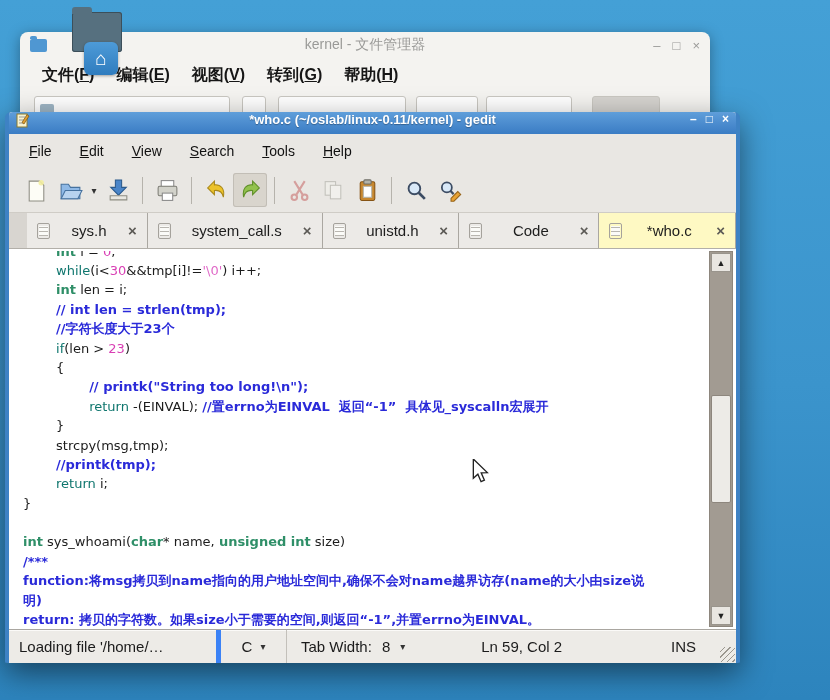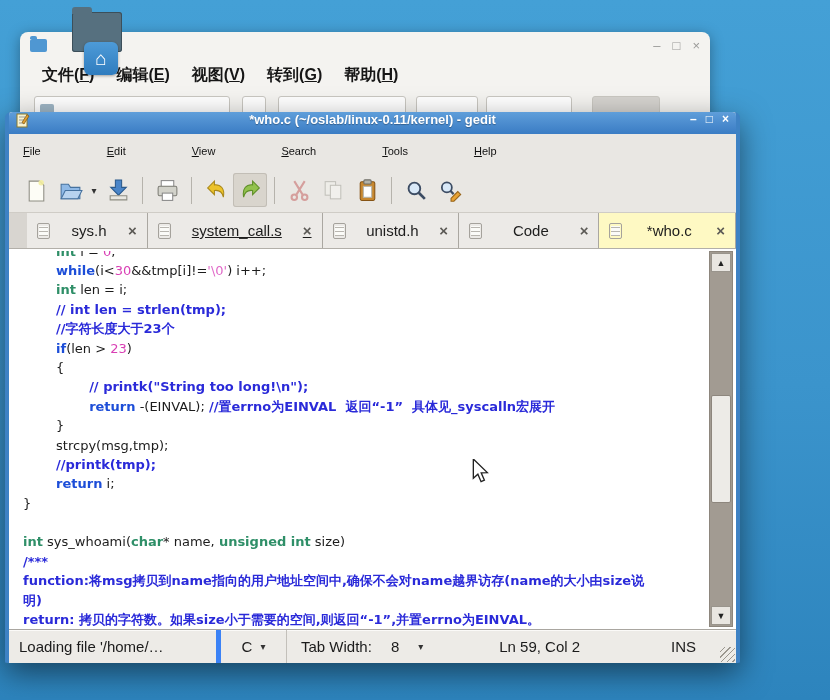--- a/index.html
+++ b/index.html
@@ -44,95 +44,96 @@
       background:#e9e7e3; border:4px solid #3e82c4; border-top:none; border-radius:6px 6px 2px 2px;
       box-shadow:0 10px 30px rgba(0,0,0,.5); }
   .g-titlebar { height:22px; background:linear-gradient(180deg,#5f9eda,#3a7cc4);
       border-radius:4px 4px 0 0; display:flex; align-items:flex-start; padding:0 7px; position:relative; }
   .g-title { position:absolute; left:0; right:0; text-align:center; color:#fff; font-size:13px;
       font-weight:bold; text-shadow:0 1px 1px rgba(0,0,0,.3); }
   .g-controls { margin-left:auto; display:flex; gap:9px; color:#fff; font-size:12px;
       font-weight:bold; z-index:1; }
   .g-controls span { cursor:default; }
 
-  .g-menubar { height:34px; display:flex; align-items:center; padding-left:0; font-size:11px; color:#111;gap:38px; }
+  .g-menubar { height:34px; display:flex; align-items:center; padding-left:6px; font-size:14px; color:#111; }
   .g-menubar .menu-item { padding:4px 14px; cursor:default; }
   .accel { text-decoration:underline; }
 
   .g-toolbar { height:45px; display:flex; align-items:center; padding-left:10px;
       border-bottom:1px solid #cfccc6; }
   .icon-btn { width:34px; height:34px; display:flex; align-items:center; justify-content:center; }
   .icon-btn svg { width:25px; height:25px; }
   .icon-btn.hl { background:#d9d5cd; border-radius:3px; box-shadow:inset 0 0 0 1px #c2beb6; }
   .icon-btn.disabled { opacity:.48; }
   .dd-arrow { font-size:10px; color:#333; width:14px; text-align:center; }
   .tsep { width:1px; height:27px; background:#b6b3ac; margin:0 7px; }
 
   .g-tabbar { height:36px; background:#d8d5d0; display:flex; border-bottom:1px solid #b2afa9; }
   .tab { display:flex; align-items:center; gap:8px; padding:0 10px; background:#eceae7;
       border-right:1px solid #aaa7a1; font-size:15px; color:#1d1d1d; cursor:default; }
   .tab.active { background:#fef9c3; }
-  .tab:nth-child(1){ width:123px;margin-left:18px; } .tab:nth-child(2){ width:178px;text-decoration:underline; }
+  .tab:nth-child(1){ width:123px;margin-left:18px; } .tab:nth-child(2){ width:178px; }
   .tab:nth-child(3){ width:139px; } .tab:nth-child(4){ width:143px; }
   .tab:nth-child(5){ width:139px; }
   .tab-doc-icon { width:13px; height:16px; background:#fbfbf8; border:1px solid #a5a29c;
       border-radius:2px; background-image:repeating-linear-gradient(180deg,transparent 0 3px,#b9b6b0 3px 4px);
       background-clip:content-box; padding:2px 1px; flex:none; }
   .tab-label { flex:1; text-align:center; white-space:nowrap; overflow:hidden; }
   .tab-close { color:#5c5a56; font-weight:bold; font-size:15px; flex:none; }
 
   .g-codearea { position:relative; height:380px; background:#fff; overflow:hidden; }
   .code-lines { position:absolute; left:0; top:2px; right:28px; padding-left:14px;
       font-family:"DejaVu Sans", sans-serif; font-size:13px; white-space:pre; }
   .code-line { height:19.4px; line-height:19.4px; }
   .code-line.clip { height:10px; overflow:hidden; }
   .code-line.clip span { position:relative; top:-9px; }
   .sg-p { color:#1c1c1c; }
-  .sg-k { color:#1d4ed8; font-weight:bold; }
+  .sg-k { color:#0f766e; font-weight:normal; }
   .sg-t { color:#2f8f68; font-weight:bold; }
   .sg-n { color:#d93fb4; }
   .sg-e { color:#e06ac8; }
   .sg-c { color:#2a2ad9; font-weight:bold; }
 
   .scrollbar { position:absolute; right:3px; top:2px; bottom:2px; width:24px;
       background:#a29b92; border:1px solid #8d867d; }
   .sb-btn { position:absolute; left:1px; right:1px; height:19px; background:#e9e6e1;
       border:1px solid #99948c; display:flex; align-items:center; justify-content:center;
       font-size:9px; color:#222; }
   .sb-btn.up { top:1px; } .sb-btn.down { bottom:1px; }
   .sb-thumb { position:absolute; left:1px; right:1px; top:143px; height:108px;
       background:#edebe7; border:1px solid #8d867d; border-radius:2px; }
 
   .g-statusbar { height:34px; background:#edebe7; border-top:1px solid #a9a6a0;
       box-shadow:inset 0 1px 0 #fbfaf8; display:flex; align-items:center;
       font-size:15px; color:#1b1b1b; position:relative; }
   .sb-sec { display:flex; align-items:center; height:100%; }
   .sb-loading { width:212px; padding-left:10px; border-right:5px solid #3b82f6; }
   .sb-lang { width:66px; justify-content:center; gap:8px; border-right:1px solid #c3c0ba; }
-  .sb-tabw { padding:0 14px; gap:19px; }
+  .sb-tabw { padding:0 14px; gap:10px; }
   .sb-dd { font-size:10px; color:#333; }
   .sb-pos { margin-left:62px; }
   .sb-ins { margin-left:auto; margin-right:40px; }
   .grip { position:absolute; right:1px; bottom:1px; width:15px; height:15px;
       background:repeating-linear-gradient(135deg,transparent 0 3px,#9b978f 3px 4px); }
 
   
   .mouse-cursor { position:absolute; left:470px; top:459px; z-index:9; }
 </style>
 </head>
 <body>
 
 <div class="home-icon">
   <div class="home-folder-back"></div>
   <div class="home-panel">⌂</div>
 </div>
 
 <div class="fm-window">
   <div class="fm-titlebar">
     <div class="fm-app-icon"></div>
+    <div class="fm-title">kernel - 文件管理器</div>
     <div class="fm-controls">
       <span>–</span>
       <span>□</span>
       <span>×</span>
     </div>
   </div>
   <div class="fm-menubar">
       <span class="menu-item"><span>文件(</span><span class="accel">F</span><span>)</span></span>
       <span class="menu-item"><span>编辑(</span><span class="accel">E</span><span>)</span></span>
       <span class="menu-item"><span>视图(</span><span class="accel">V</span><span>)</span></span>

